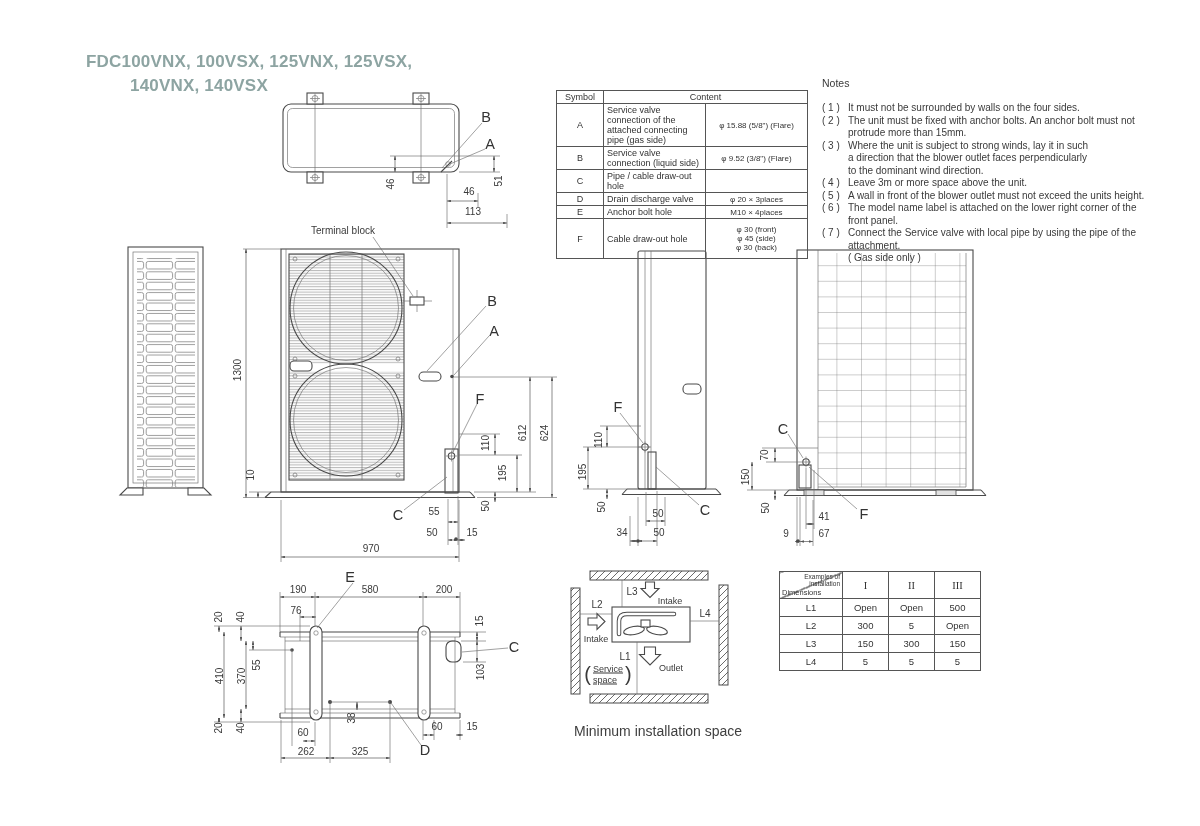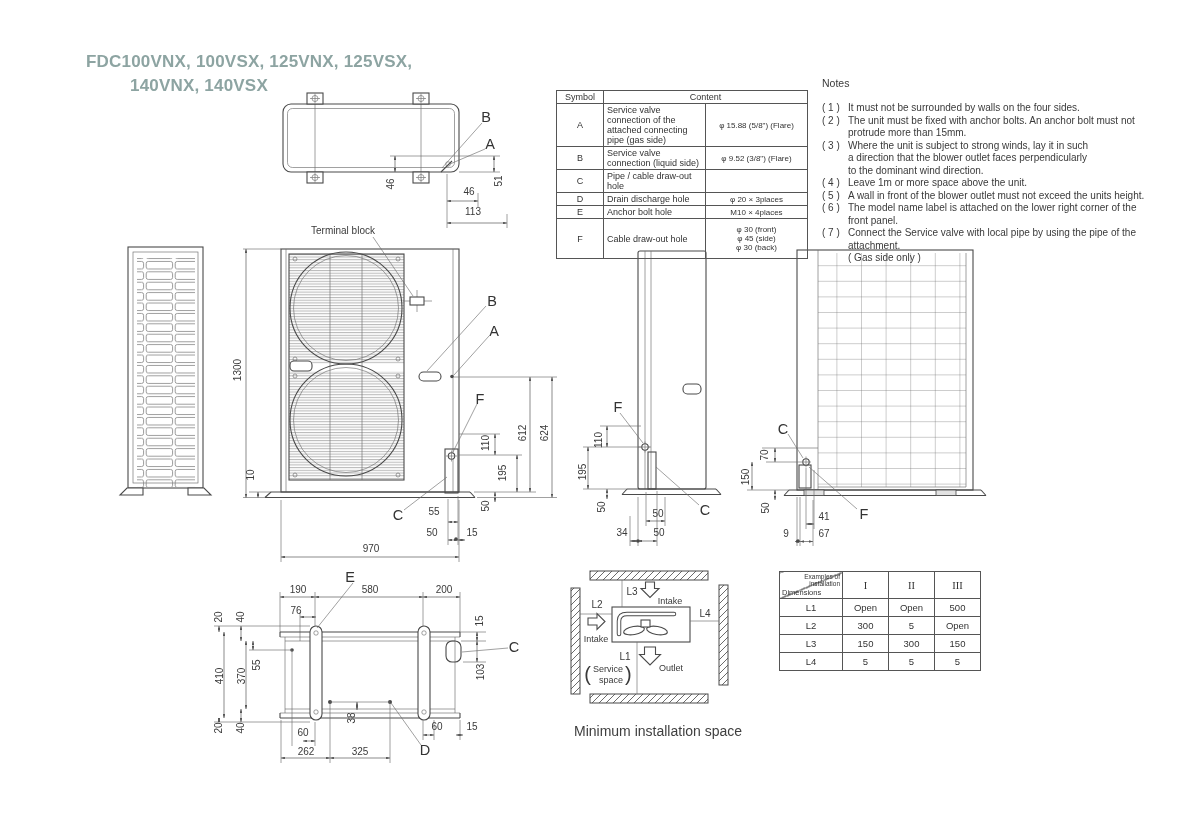--- a/index.html
+++ b/index.html
@@ -38,21 +38,21 @@
   .instab .hd{height:26px;}
   .instab .diag{position:relative;width:62px;
      background:linear-gradient(to bottom right,transparent calc(50% - 0.6px),#555 calc(50% - 0.6px),#555 calc(50% + 0.6px),transparent calc(50% + 0.6px));}
   .instab .ex{position:absolute;top:1px;right:2px;font-size:6.5px;line-height:1.15;text-align:right;}
   .instab .dm{position:absolute;bottom:1px;left:2px;font-size:7.5px;}
   .instab .rom{font-family:"Liberation Serif",serif;font-size:10.5px;width:45px;}
   
   .svc{position:absolute;left:608px;top:674px;transform:translate(-50%,-50%);
        display:flex;align-items:center;font-size:9px;color:#3a3a3a;line-height:1.15;}
   .svc .par{font-size:20px;font-weight:300;padding:0 2px;}
-  .svc .mid{text-align:right;}
+  .svc .mid{text-align:left;text-decoration:underline;}
 </style>
 </head>
 <body>
 
 <div id="stage">
 
 <svg width="1200" height="826">
   <defs>
     <marker id="ar" viewBox="0 0 8 5" refX="7.5" refY="2.5" markerWidth="6" markerHeight="3.8" orient="auto-start-reverse">
           <path d="M0,0 L8,2.5 L0,5 z" fill="#555"></path>
@@ -359,21 +359,21 @@
     <td>Service valve connection (liquid side)</td>
     <td class="val">φ 9.52 (3/8") (Flare)</td>
   </tr>
   <tr>
     <td class="c">C</td>
     <td>Pipe / cable draw-out hole</td>
     <td class="val"></td>
   </tr>
   <tr>
     <td class="c">D</td>
-    <td>Drain discharge hole</td>
+    <td>Drain discharge valve</td>
     <td class="val">φ 20 × 3places</td>
   </tr>
   <tr>
     <td class="c">E</td>
     <td>Anchor bolt hole</td>
     <td class="val">M10 × 4places</td>
   </tr>
   <tr style="height:40px">
     <td class="c">F</td>
     <td>Cable draw-out hole</td>
@@ -402,21 +402,21 @@
   <div class="nitem">
         <span class="nnum">( 3 )</span>
         <span>
           <div>Where the unit is subject to strong winds, lay it in such</div>
           <div>a direction that the blower outlet faces perpendicularly</div>
           <div>to the dominant wind direction.</div>
         </span>
       </div>
   <div class="nitem">
         <span class="nnum">( 4 )</span>
-        <span>Leave 1m or more space above the unit.</span>
+        <span>Leave 3m or more space above the unit.</span>
       </div>
   <div class="nitem">
         <span class="nnum">( 5 )</span>
         <span>A wall in front of the blower outlet must not exceed the units height.</span>
       </div>
   <div class="nitem">
         <span class="nnum">( 6 )</span>
         <span>The model name label is attached on the lower right corner of the front panel.</span>
       </div>
   <div class="nitem">

